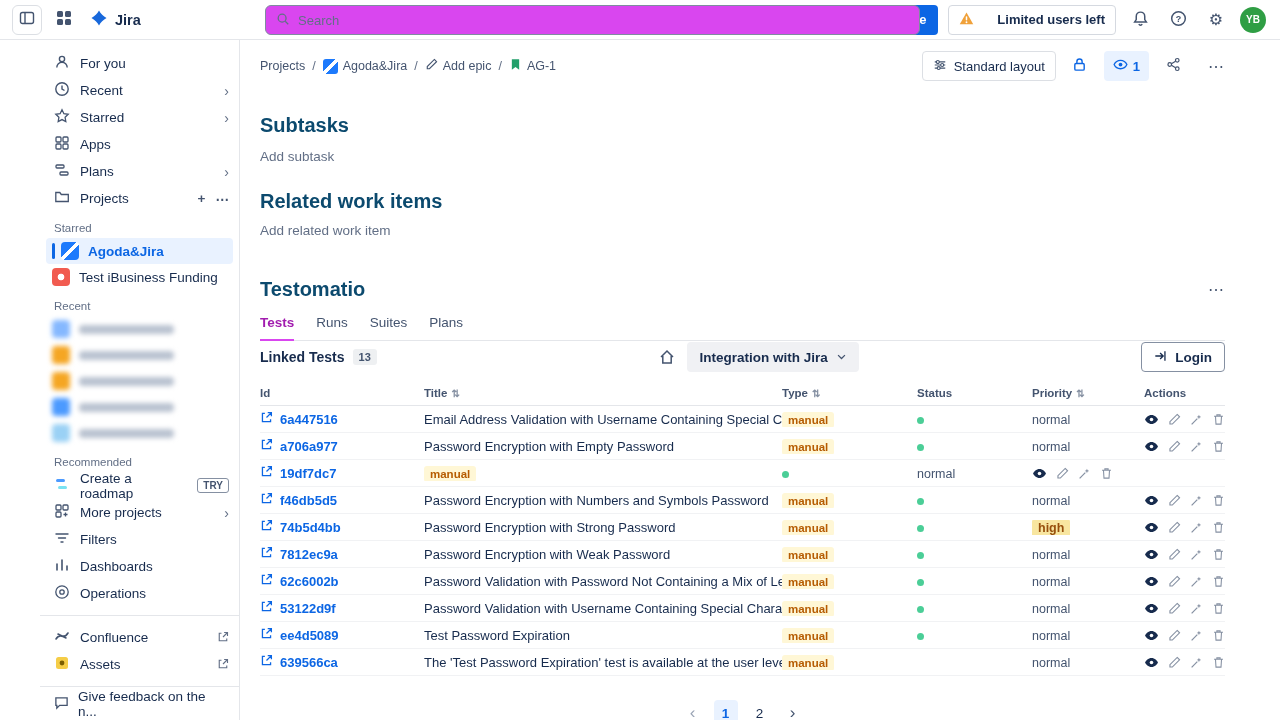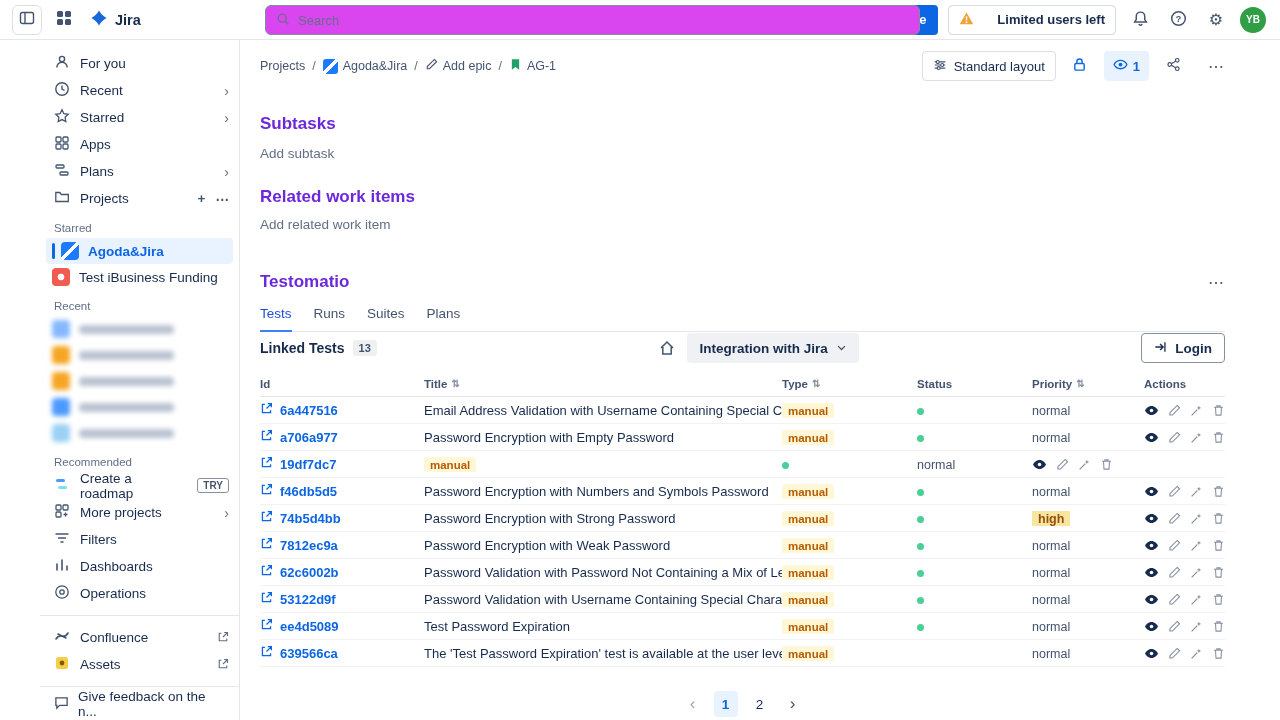--- a/index.html
+++ b/index.html
@@ -71,46 +71,46 @@
                      background-image:linear-gradient(135deg, transparent 42%, #fff 42%, #fff 58%, transparent 58%); }
   .crumb-actions { margin-left:auto; display:flex; align-items:center; gap:10px; }
   .layout-btn { border:1px solid #dcdfe4; background:#fff; border-radius:4px; height:30px;
                 display:flex; align-items:center; gap:7px; padding:0 10px; font-size:13px;
                 color:#172b4d; cursor:pointer; font-family:"Liberation Sans", sans-serif; }
   .watch-btn { background:#e9f2ff; color:#0c66e4; border:none; border-radius:4px; height:30px;
                display:flex; align-items:center; gap:5px; padding:0 9px; font-size:13px;
                font-weight:700; cursor:pointer; font-family:"Liberation Sans", sans-serif; }
 
   .content { padding:0 55px 0 20px; }
-  .h-section { font-size:17px; font-weight:700; color:#6d28d9; }
+  .h-section { font-size:20px; font-weight:700; color:#0c4a6e; }
   .sub-muted { color:#626f86; font-size:13.5px; cursor:pointer; }
   .mt30 { margin-top:30px; } .mt26 { margin-top:26px; } .mt12 { margin-top:12px; } .mt10 { margin-top:10px; }
   .testo-row { display:flex; align-items:center; margin-top:40px; }
   .more-dots { margin-left:auto; color:#44546f; font-size:16px; letter-spacing:1px; cursor:pointer; }
 
   .tabs { display:flex; gap:22px; margin-top:14px; border-bottom:1px solid #e4e6ea; }
   .tab { padding-bottom:9px; font-size:13.5px; color:#44546f; cursor:pointer; }
-  .tab.active { color:#1d4ed8; font-weight:400; border-bottom:2px solid #3b82f6; margin-bottom:-1px; }
+  .tab.active { color:#a21caf; font-weight:700; border-bottom:2px solid #d946ef; margin-bottom:-1px; }
 
   .linked-row { display:flex; align-items:center; margin-top:1px; }
   .linked-title { font-weight:700; font-size:14px; }
   .count-badge { background:#eef0f2; color:#44546f; border-radius:3px; font-size:11px;
                  font-weight:700; padding:2px 6px; margin-left:8px; }
   .center-group { margin:0 auto; display:flex; align-items:center; gap:12px; }
   .integration-dd { background:#f0f1f4; border:none; border-radius:4px; height:30px; display:flex;
                     align-items:center; gap:8px; padding:0 12px; font-size:13.5px; font-weight:600;
                     color:#172b4d; cursor:pointer; font-family:"Liberation Sans", sans-serif; }
   .login-btn { border:1px solid #8590a2; background:#fff; border-radius:4px; height:30px;
                display:flex; align-items:center; gap:7px; padding:0 12px; font-size:13.5px;
                font-weight:600; color:#172b4d; cursor:pointer; font-family:"Liberation Sans", sans-serif; }
 
   .ttable { margin-top:8px; }
   .thead, .trow { display:grid; grid-template-columns:164px 358px 135px 115px 112px 1fr; align-items:center; }
   .thead { height:26px; font-size:11.5px; font-weight:700; color:#44546f; border-bottom:1px solid #e4e6ea; }
-  .thead .hcell { display:flex; align-items:flex-start; gap:4px; }
+  .thead .hcell { display:flex; align-items:flex-end; gap:4px; }
   .sort-glyph { color:#8590a2; font-size:10px; }
   .trow { height:27px; border-bottom:1px solid #f1f2f4; font-size:13px; }
   .cell { overflow:hidden; white-space:nowrap; }
   .cell-id { display:flex; align-items:center; gap:7px; }
   .id-link { color:#0c66e4; font-weight:700; cursor:pointer; text-decoration:none; }
   .type-badge { color:#b65c02; background:#fff7d6; border-radius:3px; font-size:11.5px;
                 font-weight:700; padding:2px 6px; }
   .status-dot { width:7px; height:7px; border-radius:50%; background:#4bce97; display:inline-block; }
   .priority { color:#44546f; font-size:12.5px; }
   .priority.high { background:#f8e6a0; color:#974f0c; border-radius:3px; padding:2px 6px; font-weight:600; }

